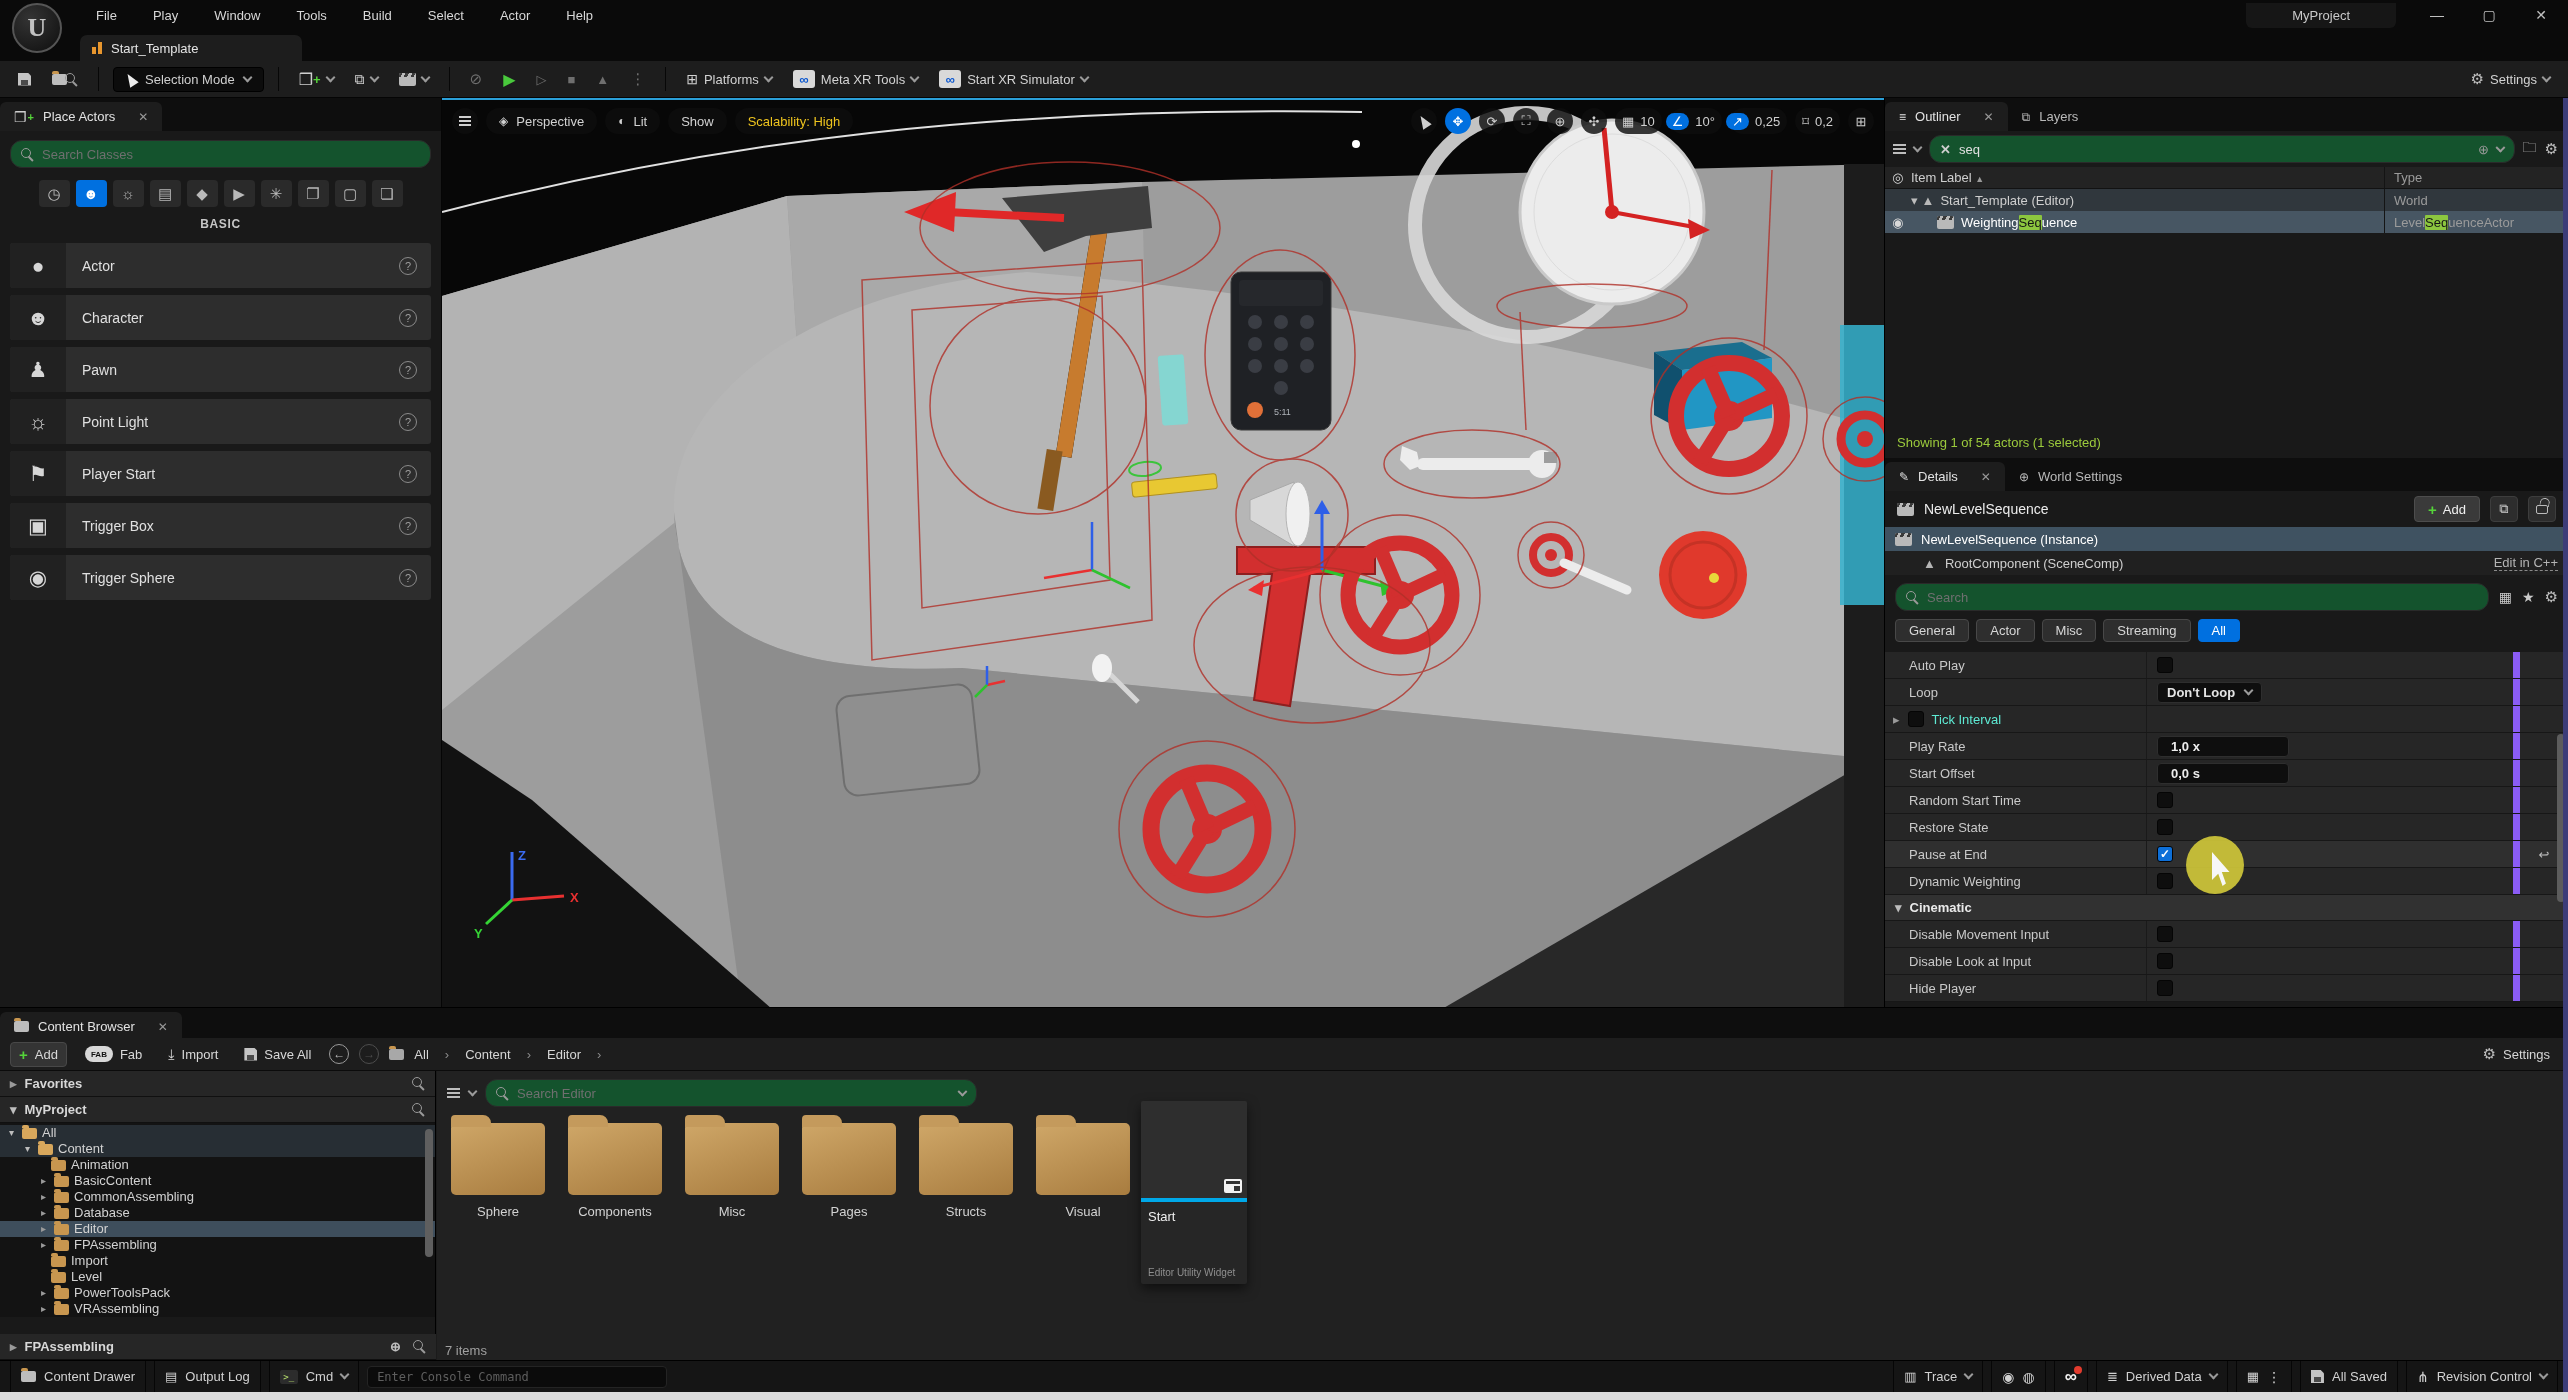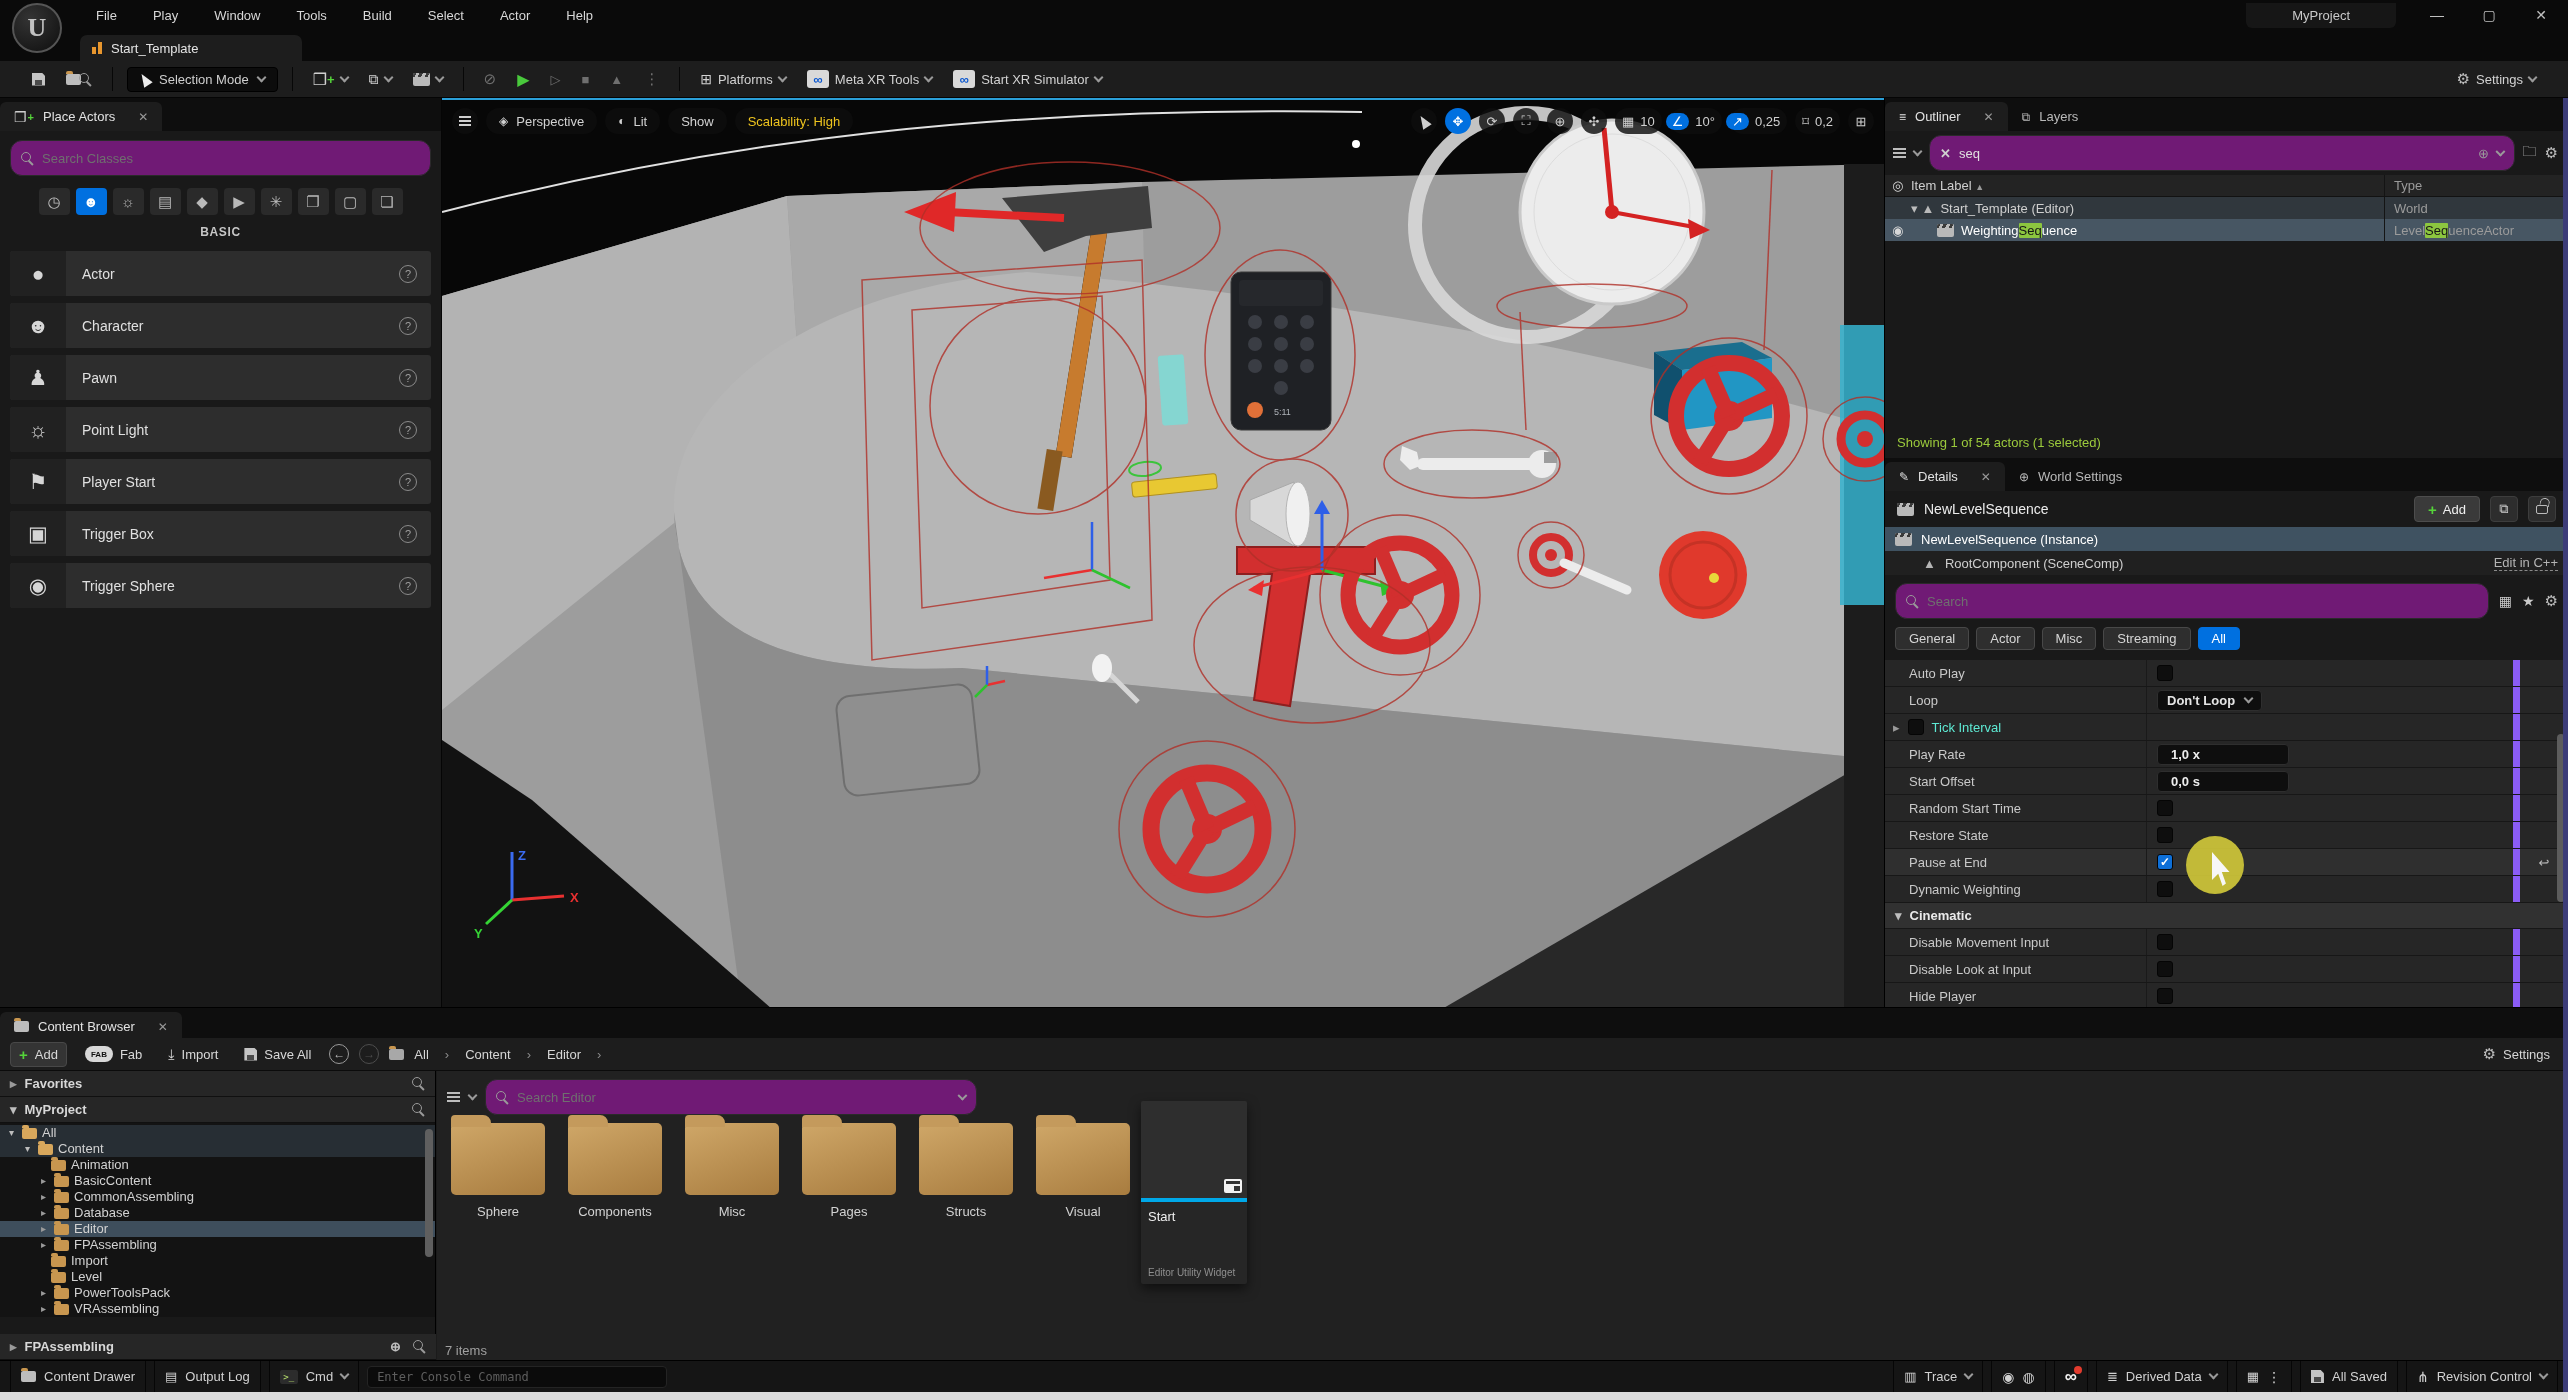--- a/index.html
+++ b/index.html
@@ -20,36 +20,36 @@
 
   
   .tabbar { position:absolute; left:0; top:30px; right:0; height:31px; background:#0a0a0a; }
   .editor-tab { position:absolute; left:80px; bottom:0; width:222px; height:26px; background:#1d1d1d;
     border-radius:7px 7px 0 0; display:flex; align-items:center; gap:9px; padding:0 12px; color:#e4e4e4; }
   .chart-ico { display:inline-flex; align-items:flex-end; gap:2px; height:12px; }
   .chart-ico i { display:block; width:4px; background:#e8962e; }
 
   
   .main-toolbar { position:absolute; left:0; top:61px; right:0; height:37px; background:#1d1d1d;
-    border-bottom:1px solid #050505; display:flex; align-items:center; padding:0 26px; gap:9px; z-index:10; }
+    border-bottom:1px solid #050505; display:flex; align-items:center; padding:0 12px; gap:9px; z-index:10; }
   .tsep { width:1px; height:24px; background:#070707; margin:0 5px; }
   .tbtn { display:flex; align-items:center; gap:6px; color:#d2d2d2; padding:3px 6px; border-radius:4px; }
   .sel-mode { background:#0c0c0c; border:1px solid #000; border-radius:4px; padding:4px 12px; display:flex; align-items:center; gap:9px; }
   .chev { display:inline-block; width:7px; height:7px; border-right:2px solid #9a9a9a; border-bottom:2px solid #9a9a9a;
     transform:rotate(45deg); margin-top:-4px; }
   .cursor-ico { width:0; height:0; border-left:5px solid transparent; border-right:5px solid transparent;
     border-bottom:13px solid #ececec; transform:rotate(-32deg); }
   .play { color:#49c93c; font-size:16px; }
   .dim { color:#6f6f6f; }
   .meta-ico { width:22px; height:18px; background:#d9d9d9; border-radius:3px; color:#0a57d0; font-weight:bold;
     display:inline-flex; align-items:center; justify-content:center; font-size:13px; }
   .gear { font-size:15px; color:#bdbdbd; }
 
   
-  .search-pill { background:#701a75; border:1px solid #2a2a2a; border-radius:12px; height:36px;
+  .search-pill { background:#14532d; border:1px solid #2a2a2a; border-radius:12px; height:28px;
     display:flex; align-items:center; gap:8px; padding:0 10px; }
   .search-pill input { background:transparent; border:none; outline:none; color:#e0e0e0; font-family:inherit;
     font-size:13px; width:100%; }
   .search-pill input::placeholder { color:#6f6f6f; }
   .s-ico { width:13px; height:13px; position:relative; display:inline-block; flex:none; }
   .s-ico::before { content:""; position:absolute; width:8px; height:8px; border:1.5px solid #9a9a9a; border-radius:50%; left:0; top:0; }
   .s-ico::after { content:""; position:absolute; width:6px; height:1.5px; background:#9a9a9a; transform:rotate(45deg); left:7px; top:10px; }
   .mini-folder { width:15px; height:11px; background:#c8964f; border-radius:2px 2px 2px 2px; position:relative; display:inline-block; flex:none; }
   .mini-folder::before { content:""; position:absolute; top:-3px; left:0; width:7px; height:3px; background:#c8964f; border-radius:2px 2px 0 0; }
   .mini-folder.open { background:#d8a75c; }

